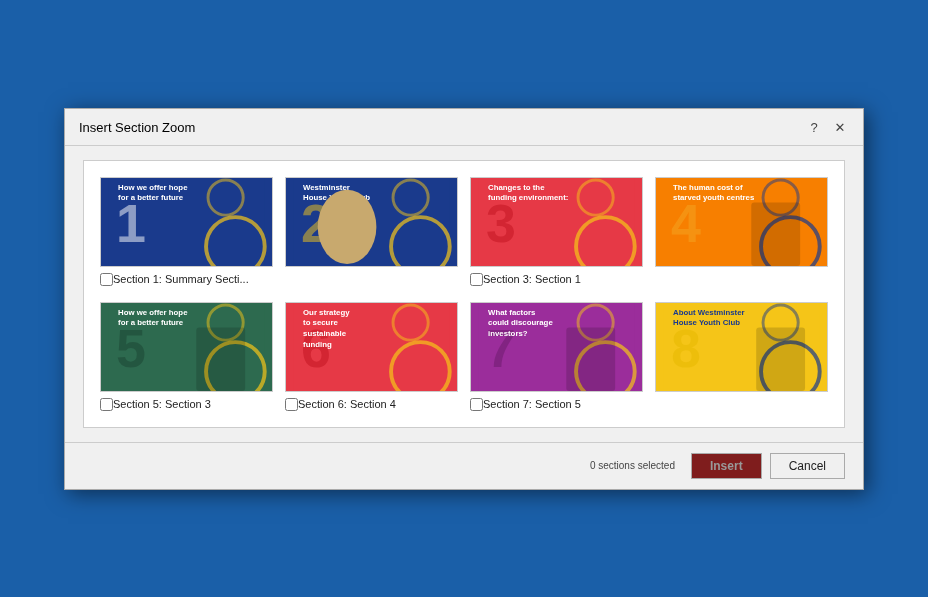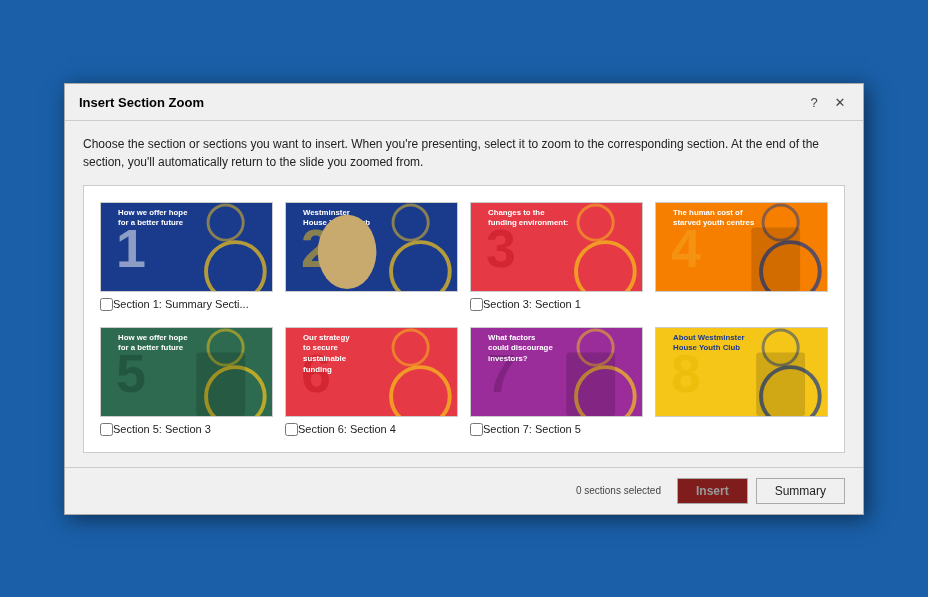--- a/index.html
+++ b/index.html
@@ -21,21 +21,21 @@
     .dialog-titlebar {
       background: #f0f0f0;
       padding: 10px 14px 8px 14px;
       display: flex;
       align-items: center;
       justify-content: space-between;
       border-bottom: 1px solid #ccc;
     }
     .dialog-title {
       font-size: 13px;
-      font-weight: 700;
+      font-weight: 400;
       color: #000;
     }
     .titlebar-controls {
       display: flex;
       gap: 8px;
       align-items: center;
     }
     .titlebar-btn {
       background: none;
       border: none;
@@ -130,21 +130,20 @@
 <div class="dialog">
   <div class="dialog-titlebar">
     <span class="dialog-title">Insert Section Zoom</span>
     <div class="titlebar-controls">
       <button class="titlebar-btn">?</button>
       <button class="titlebar-btn">✕</button>
     </div>
   </div>
 
   <div class="dialog-body">
-    <p class="description">Choose the section or sections you want to insert. When you're presenting, select it to zoom to the corresponding section. At the end of the section, you'll automatically return to the slide you zoomed from.</p>
 
     <div class="slides-container" id="slides-grid">
 
     <div class="slide-item">
           <div class="slide-thumb" style="background: rgb(26, 58, 140); position: relative; overflow: hidden;">
             <svg width="100%" height="100%" viewBox="0 0 160 90" style="display: block;">
               <rect width="160" height="90" fill="#1a3a8c"></rect>
               <text x="8" y="65" font-size="55" font-weight="bold" fill="#ffffff" opacity="0.5">1</text>
               <circle cx="130" cy="70" r="30" fill="none" stroke="#f5c518" stroke-width="4" opacity="0.7"></circle>
               <circle cx="120" cy="20" r="18" fill="none" stroke="#f5c518" stroke-width="3" opacity="0.5"></circle>
@@ -264,15 +263,15 @@
               <rect x="95" y="25" width="50" height="65" fill="rgba(0,0,0,0.15)" rx="3"></rect>
             </svg>
           </div>
         </div>
       </div>
   </div>
 
   <div class="dialog-footer">
     <span class="selected-count">0 sections selected</span>
     <button class="btn btn-insert">Insert</button>
-    <button class="btn btn-cancel">Summary</button>
+    <button class="btn btn-cancel">Cancel</button>
   </div>
 </div>
 
 </body></html>

